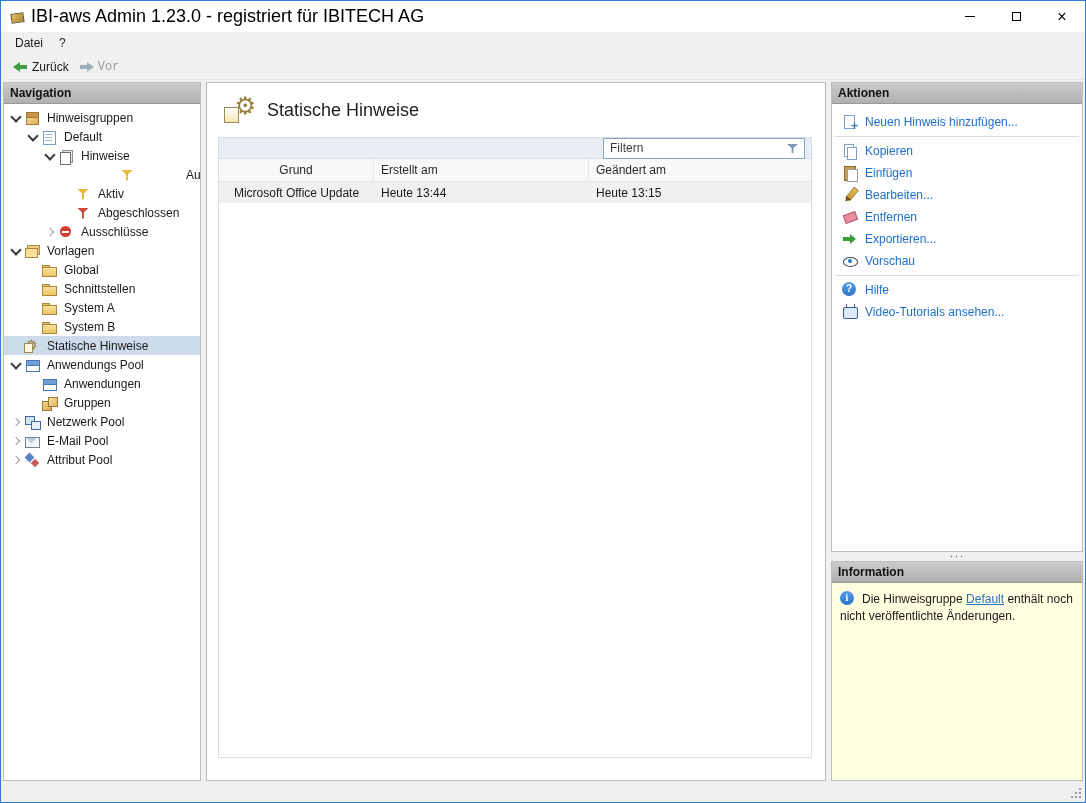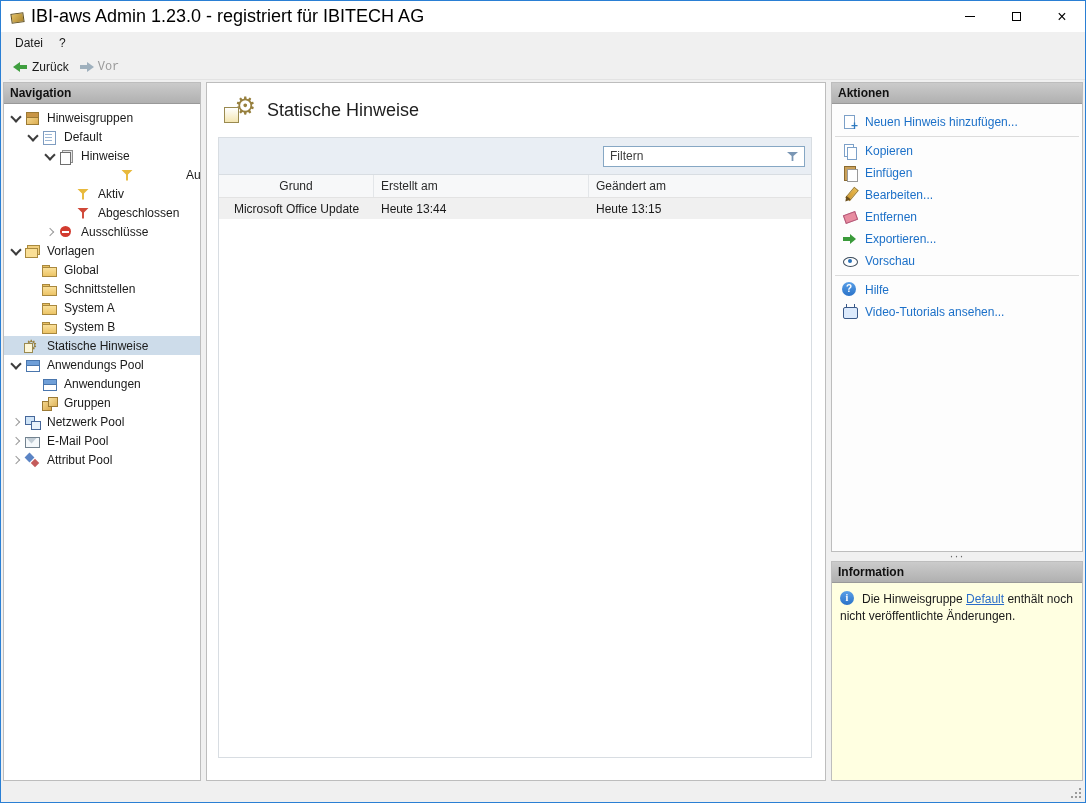--- a/index.html
+++ b/index.html
@@ -116,21 +116,21 @@
   
   .main-title-row { display:flex; align-items:center; gap:12px; padding:12px 12px 6px 16px; }
   .main-title { font-size:18px; color:#1e1e1e; }
   .main-title-icon { width:32px; height:30px; position:relative; flex:none; }
   .main-title-icon::before { content:'⚙'; position:absolute; right:-1px; top:-4px; font-size:24px; line-height:30px; color:#97803f; }
   .main-title-icon::after  { content:''; position:absolute; left:1px; bottom:2px; width:13px; height:14px;
                    background:linear-gradient(#ffffff,#f4e6b2); border:1px solid #9a8a50; }
 
   .list-control { position:absolute; left:11px; right:13px; top:54px; bottom:22px;
                   border:1px solid #d8dde2; background:#fff; display:flex; flex-direction:column; }
-  .filter-band { height:37px; flex:none; background:#e9eef4; border-bottom:1px solid #d8dde2;
+  .filter-band { height:21px; flex:none; background:#e9eef4; border-bottom:1px solid #d8dde2;
                  display:flex; align-items:center; justify-content:flex-end; padding:0 6px; }
   .filter-box { width:202px; height:21px; background:#fff; border:1px solid #86a7c4; display:flex; align-items:stretch; }
   .filter-input { flex:1; border:0; outline:0; padding:0 6px; font:12px "Liberation Sans","DejaVu Sans",sans-serif;
                   color:#222; background:transparent; }
   .filter-input::placeholder { color:#3c3c3c; opacity:1; }
   .filter-btn { width:22px; display:flex; align-items:center; justify-content:center; cursor:default; }
   .i-filter-funnel::before { content:''; position:absolute; left:2px; top:4px; width:11px; height:9px;
                   clip-path:polygon(0 0,100% 0,58% 45%,58% 100%,42% 100%,42% 45%); background:#7a96b4; }
 
   .table-header { display:flex; height:23px; flex:none; background:#f7f8f9; border-bottom:1px solid #e3e3e3; }

